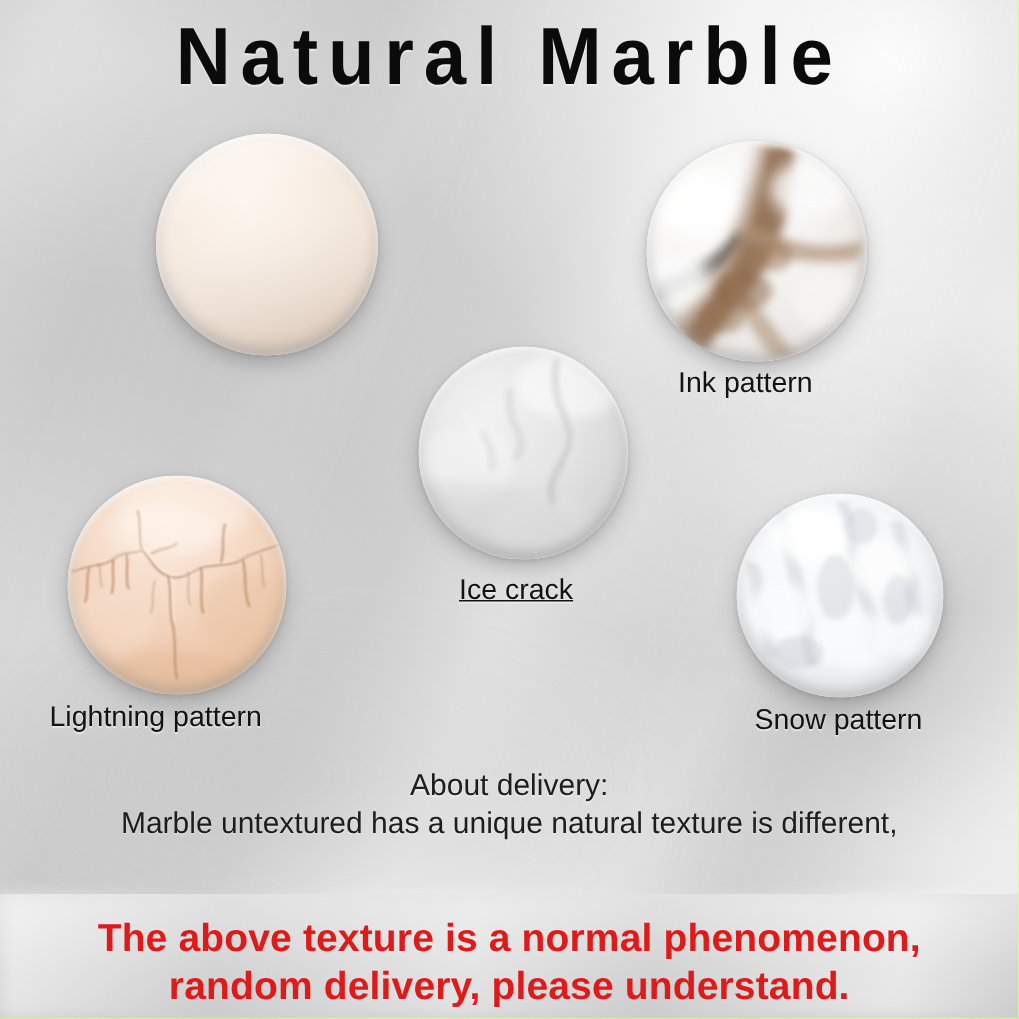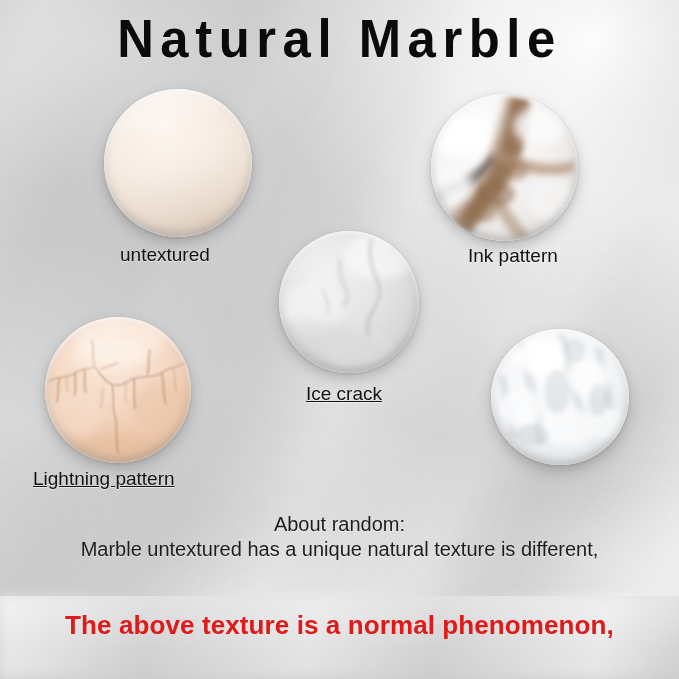--- a/index.html
+++ b/index.html
@@ -109,23 +109,23 @@
   }
 
   
   #sw-untextured{ left:104px; top:89px;  width:148px; height:148px; }
   #sw-ink{       left:431px; top:94px;  width:147px; height:147px; }
   #sw-ice{       left:279px; top:231px; width:140px; height:142px; }
   #sw-light{     left:45px;  top:317px; width:146px; height:146px; }
   #sw-snow{      left:491px; top:329px; width:138px; height:136px; }
 
   #lb-untextured{ left:120px; top:244px; }
-  #lb-ink{        left:452px; top:245px;margin-left:16px; }
+  #lb-ink{        left:452px; top:245px; }
   #lb-ice{        left:306px; top:383px;text-decoration:underline; }
-  #lb-light{      left:33px;  top:468px;text-decoration:underline; }
+  #lb-light{      left:33px;  top:468px; }
   #lb-snow{       left:503px; top:470px; }
 
   
   .about{
     position:absolute; left:0; right:0; top:512px;
     text-align:center;
     font-size:20px;
     line-height:25px;
     color:#1d1d1d;
     text-shadow:0 1px 1px rgba(255,255,255,.45);
@@ -171,21 +171,20 @@
             <stop offset="40%" stop-color="#ffffff" stop-opacity="0"></stop>
             <stop offset="100%" stop-color="#c9b6a6" stop-opacity=".35"></stop>
           </linearGradient>
         </defs>
         <rect width="100" height="100" fill="url(#unt-g)"></rect>
         <rect width="100" height="100" fill="url(#unt-s)"></rect>
       </svg>
       <div class="rim"></div>
     </div>
   </div>
-  <div class="label" id="lb-untextured">untextured</div>
 
   <div class="swatch" id="sw-ink">
     <div class="disc">
       <svg viewBox="0 0 100 100" preserveAspectRatio="none">
         <defs>
           <radialGradient id="ink-bg" cx="32%" cy="28%" r="85%">
             <stop offset="0%" stop-color="#ffffff"></stop>
             <stop offset="55%" stop-color="#f4f2f0"></stop>
             <stop offset="100%" stop-color="#e2dedb"></stop>
           </radialGradient>
@@ -368,23 +367,25 @@
         <g filter="url(#sn-b)" opacity=".30" fill="#b9c0c7">
           <ellipse cx="48" cy="46" rx="9" ry="16"></ellipse>
           <ellipse cx="30" cy="78" rx="12" ry="8"></ellipse>
           <ellipse cx="78" cy="52" rx="7" ry="12"></ellipse>
           <ellipse cx="60" cy="16" rx="8" ry="9"></ellipse>
         </g>
       </svg>
       <div class="rim"></div>
     </div>
   </div>
+  <div class="label" id="lb-snow">Snow pattern</div>
 
   <div class="about">
-    <div>About random:</div>
+    <div>About delivery:</div>
     <div>Marble untextured has a unique natural texture is different,</div>
   </div>
 
   <div class="warn">
     <div>The above texture is a normal phenomenon,</div>
+    <div>random delivery, please understand.</div>
   </div>
 
 </div>
 
 </body></html>

